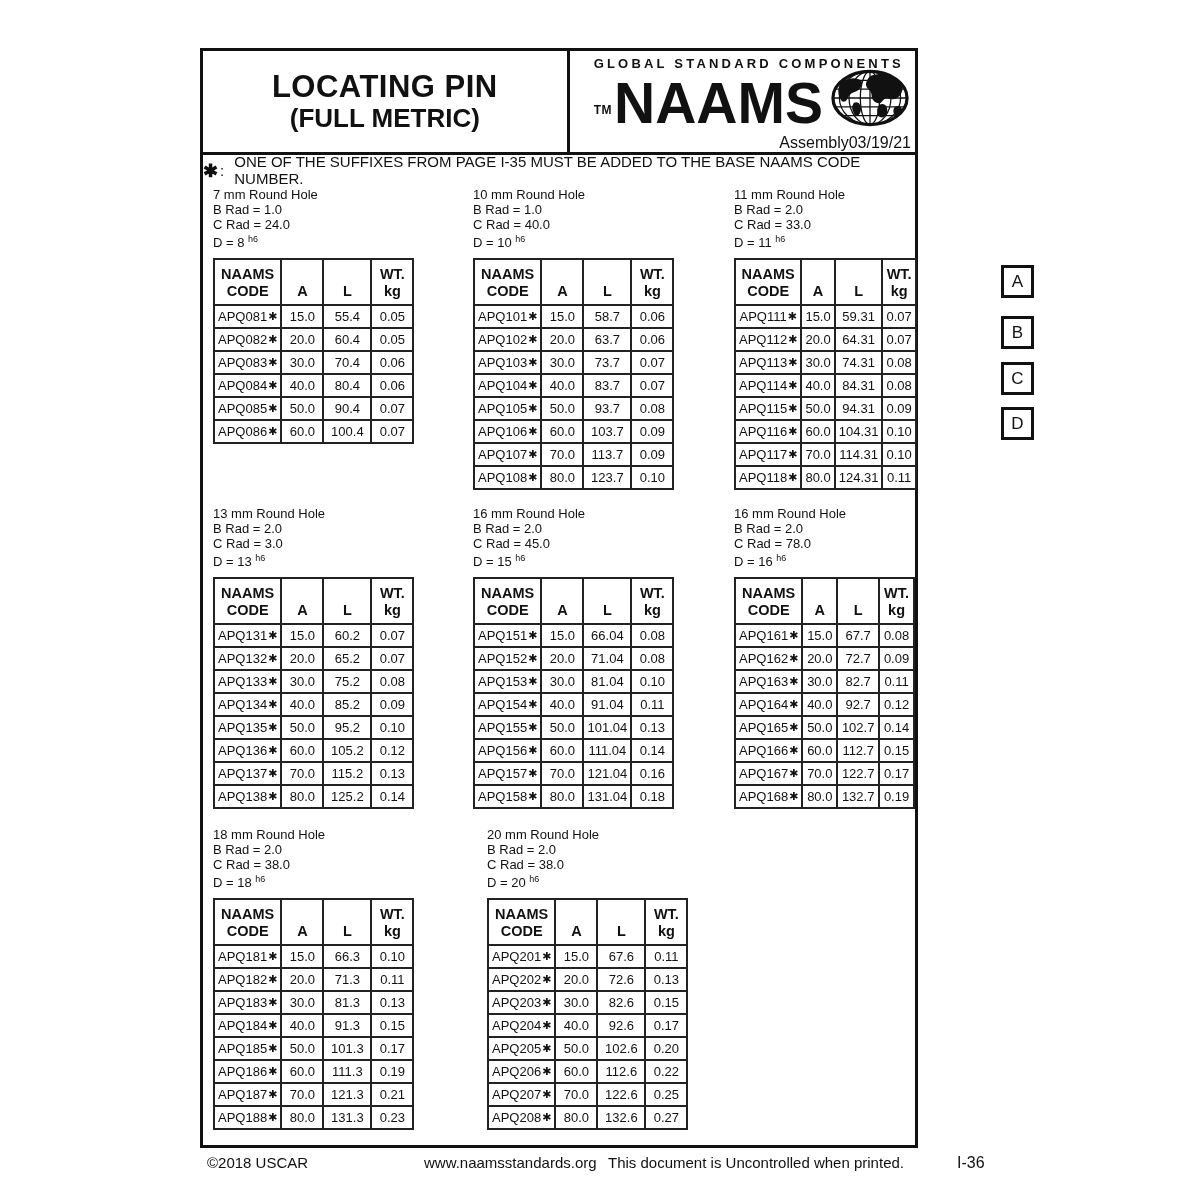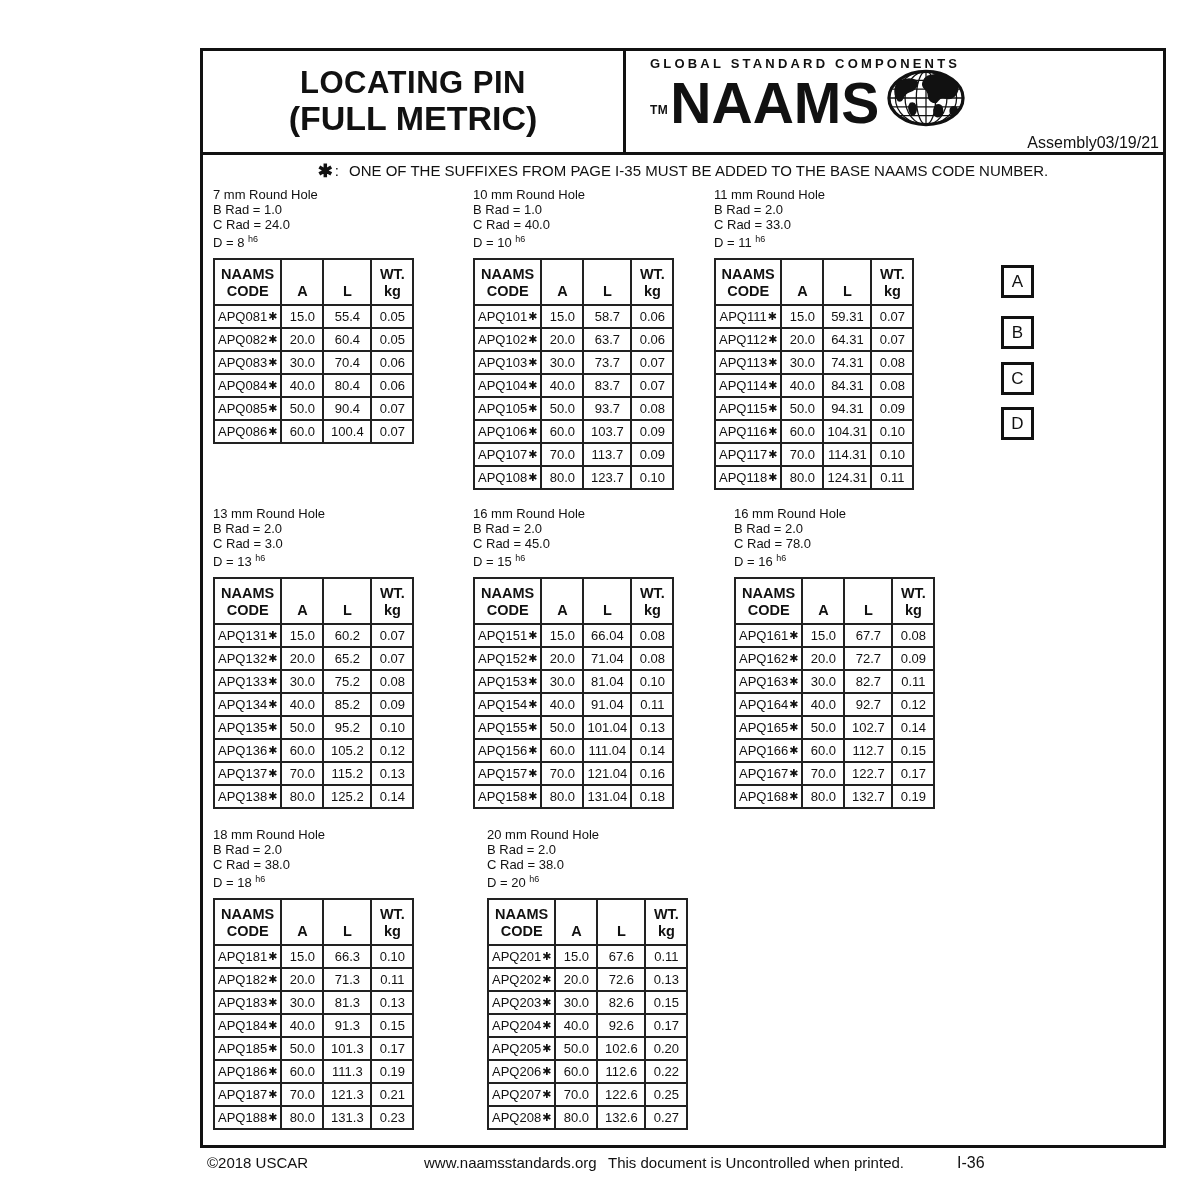--- a/index.html
+++ b/index.html
@@ -1,44 +1,44 @@
 <!DOCTYPE html>
 <html><head>
 <meta charset="utf-8">
 <style>
   * { margin:0; padding:0; box-sizing:border-box; }
   html,body { width:1200px; height:1200px; background:#ffffff; font-family:"Liberation Sans", sans-serif; color:#111; }
   .page { position:relative; width:1200px; height:1200px; background:#fff; overflow:hidden; }
 
-  .main-box { position:absolute; left:200px; top:48px; width:966px; height:1100px; border:3px solid #111; background:#fff; }
+  .main-box { position:absolute; left:200px; top:48px; width:718px; height:1100px; border:3px solid #111; background:#fff; }
 
   
   .header { display:flex; height:104px; border-bottom:3px solid #111; }
   .title-block { width:423px; border-right:3px solid #111; display:flex; flex-direction:column; align-items:center; justify-content:center; line-height:1.06; }
   .t1 { font-size:31px; font-weight:bold; letter-spacing:0.5px; }
   .t2 { font-size:24px; font-weight:bold; margin-top:2px; }
-  .t3 { font-size:34px; font-weight:bold; margin-top:1px; }
+  .t3 { font-size:26px; font-weight:bold; margin-top:1px; }
 
   .logo-block { flex:1; padding:5px 4px 4px 24px; display:flex; flex-direction:column; }
   .tagline { font-size:13px; font-weight:bold; letter-spacing:3.2px; white-space:nowrap; }
   .brand-row { display:flex; align-items:flex-end; margin-top:-2px; }
   .tm { font-size:12px; font-weight:bold; margin:0 2px 10px 0; letter-spacing:0.5px; }
   .brand { font-size:57px; font-weight:bold; line-height:0.82; letter-spacing:0px; }
   .globe { width:82px; height:58px; margin-left:6px; }
   .logo-rule { height:4px; background:#111; margin-top:3px; }
   .logo-sub { display:flex; justify-content:flex-end; font-size:16px; margin-top:4px; }
 
   
   .note-row { height:30px; display:flex; align-items:center; justify-content:center; font-size:15px; }
   .note-star { font-size:18px; font-weight:bold; margin-right:2px; position:relative; top:1px; }
   .note-colon { margin-right:10px; font-size:15px; }
 
   
   .tgroup { position:absolute; }
-  .g0{left:10px;top:136px}.g1{left:270px;top:136px}.g2{left:511px;top:136px}
+  .g0{left:10px;top:136px}.g1{left:270px;top:136px}.g2{left:531px;top:136px}
   .g3{left:10px;top:455px}.g4{left:270px;top:455px}.g5{left:531px;top:455px}
   .g6{left:10px;top:776px}.g7{left:284px;top:776px}
   .info-line { font-size:13px; line-height:15px; }
   .info-line sup { font-size:9px; }
   .pin-table { border-collapse:collapse; margin-top:8px; background:#fff; }
   .pin-table th, .pin-table td { border:2px solid #222; }
   .pin-table th { font-size:14.5px; font-weight:bold; vertical-align:bottom; padding:3px 2px 4px 2px; line-height:17px; height:46px; text-align:center; }
   .pin-table td { font-size:13px; text-align:center; height:23px; padding:1px 3px; }
   .col-code { width:66px; } .col-a { width:42px; } .col-l { width:48px; } .col-wt { width:42px; }
   .star-suffix { font-size:11px; position:relative; top:-1px; margin-left:1px; }

